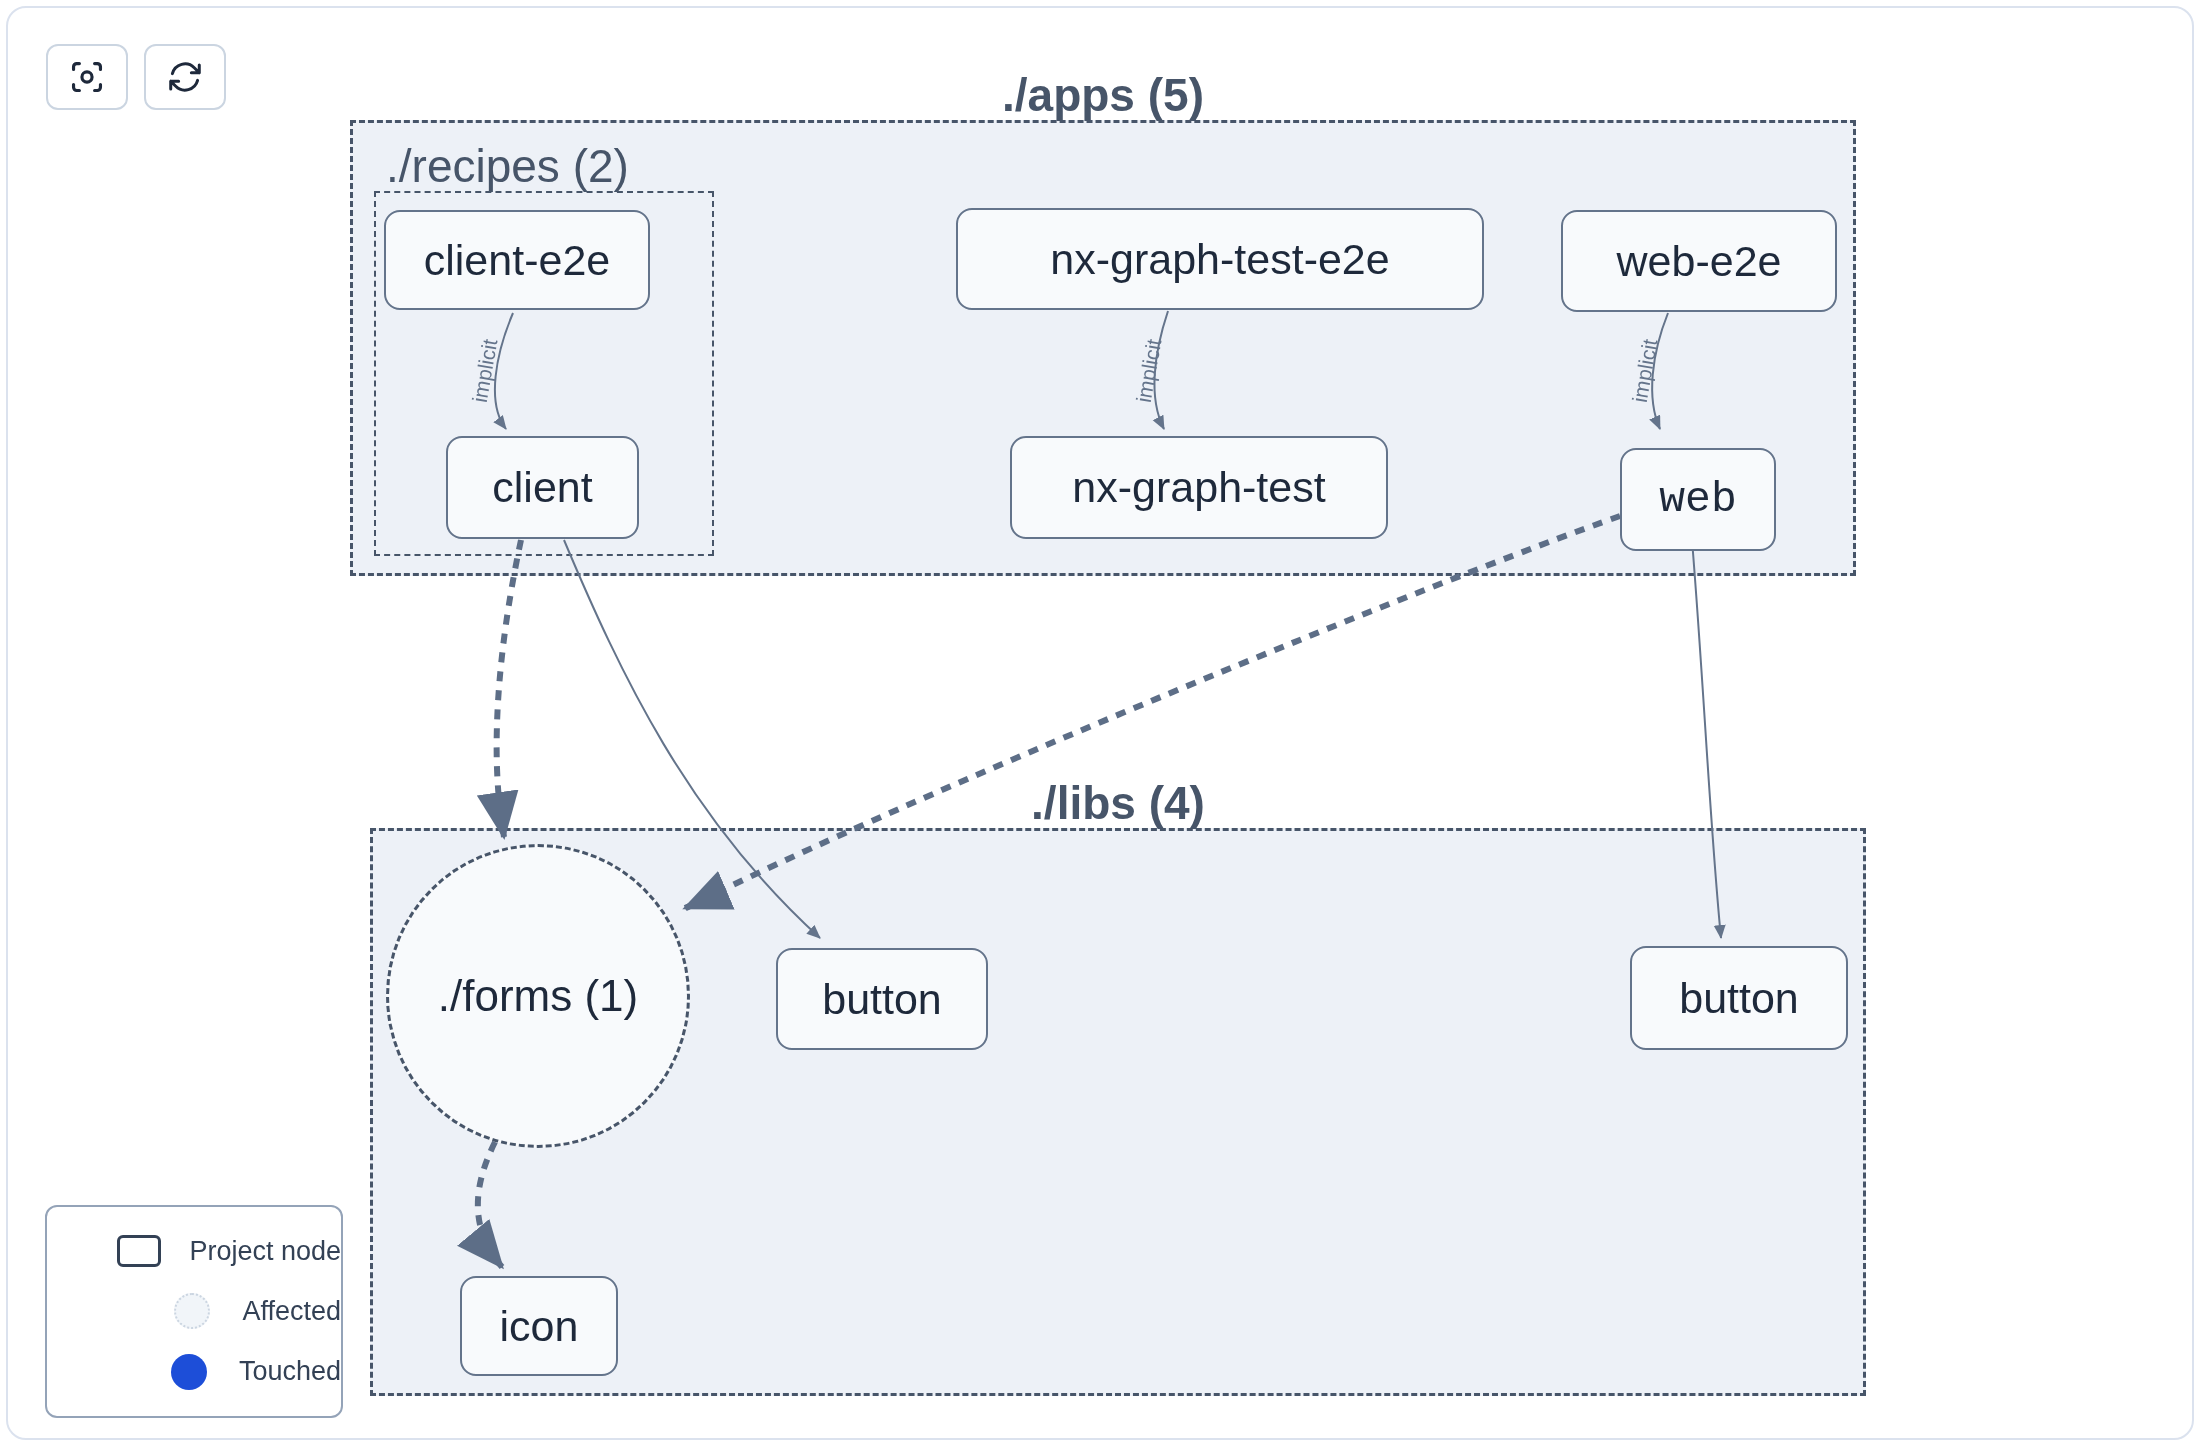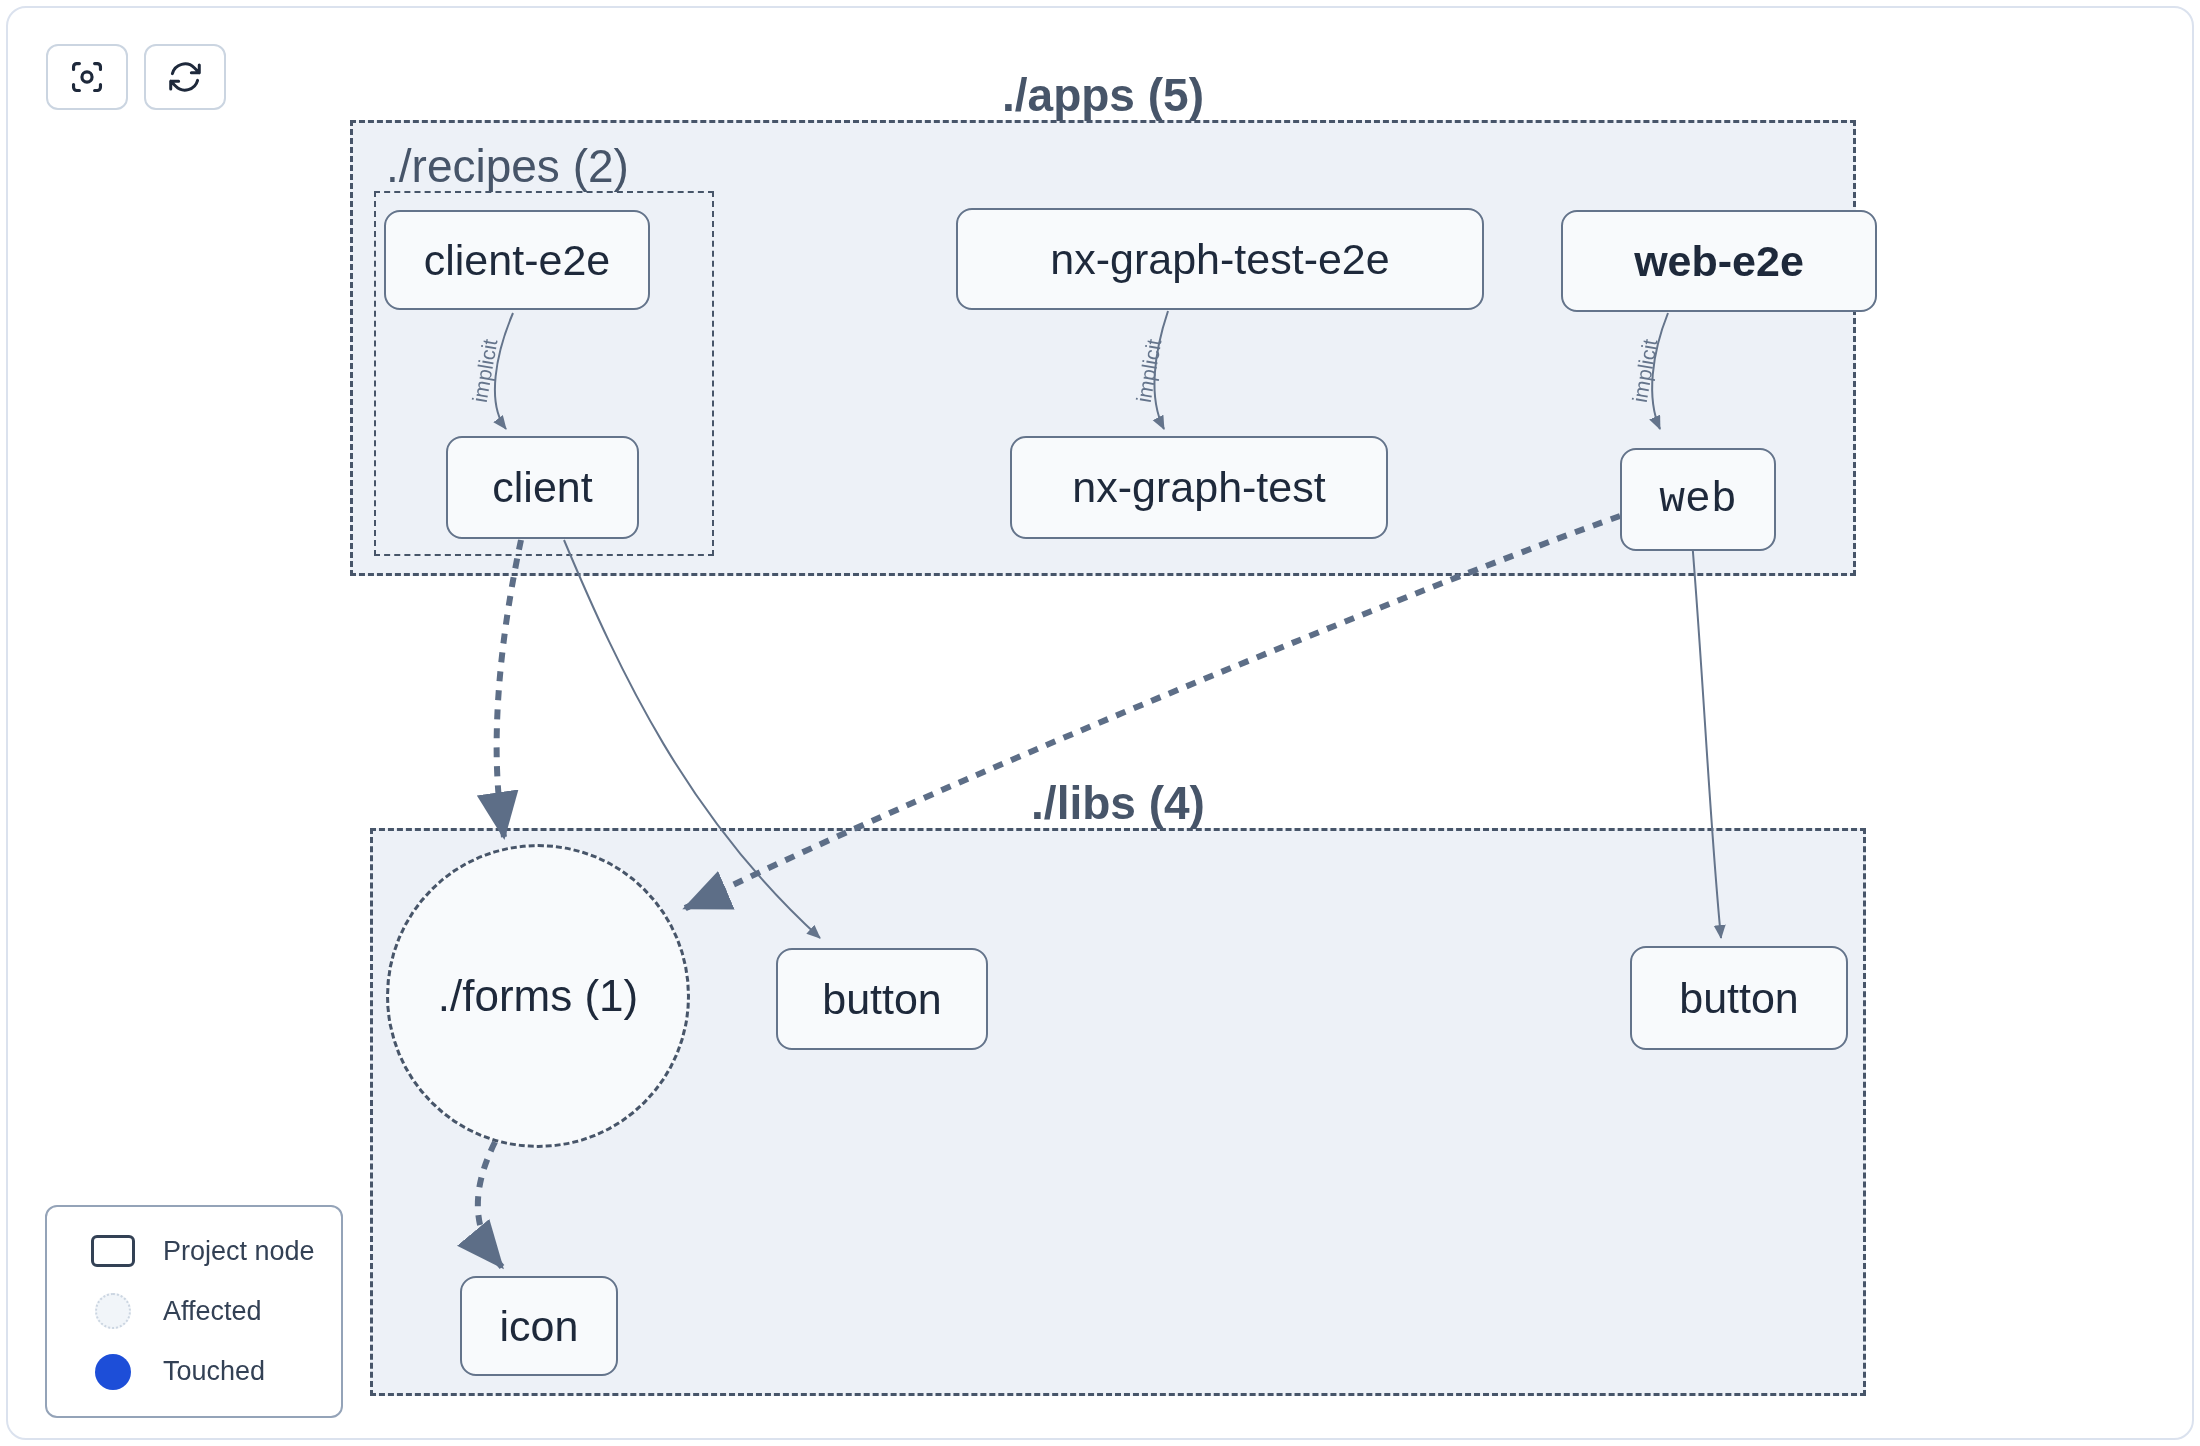--- a/index.html
+++ b/index.html
@@ -21,21 +21,21 @@
   
   .node{position:absolute;box-sizing:border-box;background:#f8fafc;border:2px solid #64748b;border-radius:16px;display:flex;align-items:center;justify-content:center;font-size:43px;color:#1e293b;z-index:3;white-space:nowrap;}
   .node.composite{border-radius:50%;border:3px dashed #475569;font-size:44px;}
 
   
   .toolbar-btn{position:absolute;width:82px;height:66px;box-sizing:border-box;background:#fff;border:2px solid #cbd5e1;border-radius:12px;display:flex;align-items:center;justify-content:center;z-index:5;cursor:pointer;}
   .toolbar-btn svg{width:38px;height:38px;}
 
   
   .legend{position:absolute;left:37px;top:1197px;width:298px;height:213px;box-sizing:border-box;background:#fff;border:2px solid #94a3b8;border-radius:12px;z-index:5;display:flex;flex-direction:column;justify-content:space-around;padding:14px 0 14px 0;}
-  .legend-row{display:flex;align-items:center;height:44px;}
+  .legend-row{display:flex;align-items:center;height:44px;justify-content:flex-end;}
   .legend-swatch{width:44px;box-sizing:border-box;margin-left:44px;display:flex;justify-content:center;}
   .legend-label{margin-left:28px;font-size:27px;color:#334155;}
   .sw-project{width:46px;height:32px;border:3px solid #334155;border-radius:6px;background:#fff;box-sizing:border-box;}
   .sw-composite{width:36px;height:36px;border:3px dashed #334155;border-radius:50%;box-sizing:border-box;background:#fff;}
   .sw-affected{width:36px;height:36px;border:2px dotted #cbd5e1;border-radius:50%;box-sizing:border-box;background:#f1f5f9;}
   .sw-touched{width:36px;height:36px;border-radius:50%;}
 </style>
 </head>
 <body>
 
@@ -75,21 +75,21 @@
     <text class="edge-label" x="1148" y="364" text-anchor="middle" transform="rotate(-80 1148 364)">implicit</text>
     <text class="edge-label" x="1644" y="364" text-anchor="middle" transform="rotate(-80 1644 364)">implicit</text>
   </svg>
 
   <div class="node" style="left:376px;top:202px;width:266px;height:100px;">
     <span>client-e2e</span>
   </div>
   <div class="node" style="left:948px;top:200px;width:528px;height:102px;">
     <span>nx-graph-test-e2e</span>
   </div>
-  <div class="node" style="left:1553px;top:202px;width:316px;height:102px;font-weight:bold;">
+  <div class="node" style="left:1553px;top:202px;width:276px;height:102px;">
     <span>web-e2e</span>
   </div>
   <div class="node" style="left:438px;top:428px;width:193px;height:103px;">
     <span>client</span>
   </div>
   <div class="node" style="left:1002px;top:428px;width:378px;height:103px;">
     <span>nx-graph-test</span>
   </div>
   <div class="node" style="left:1612px;top:440px;width:156px;height:103px;font-family:Liberation Mono, monospace;">
     <span>web</span>

